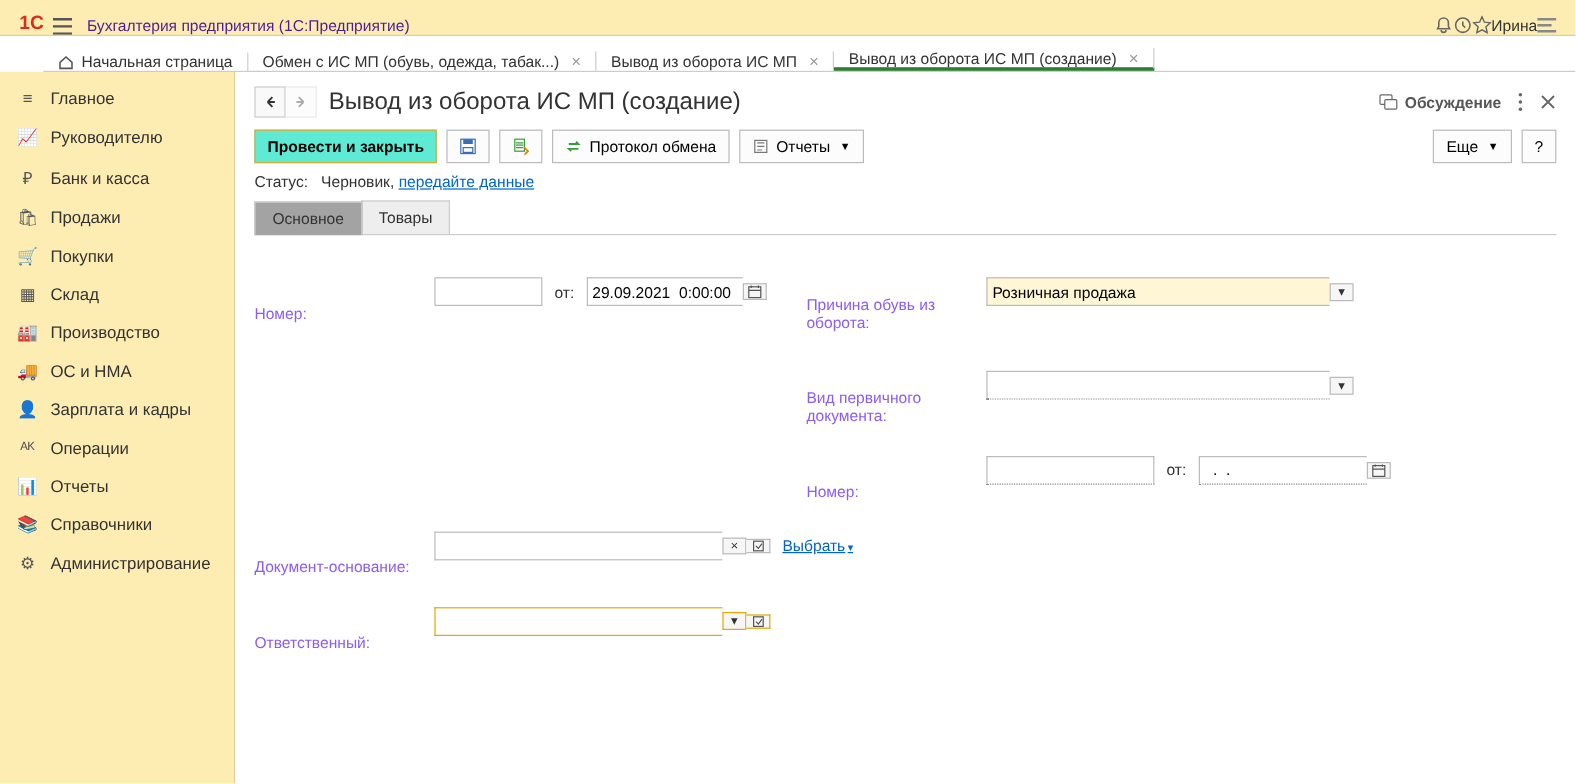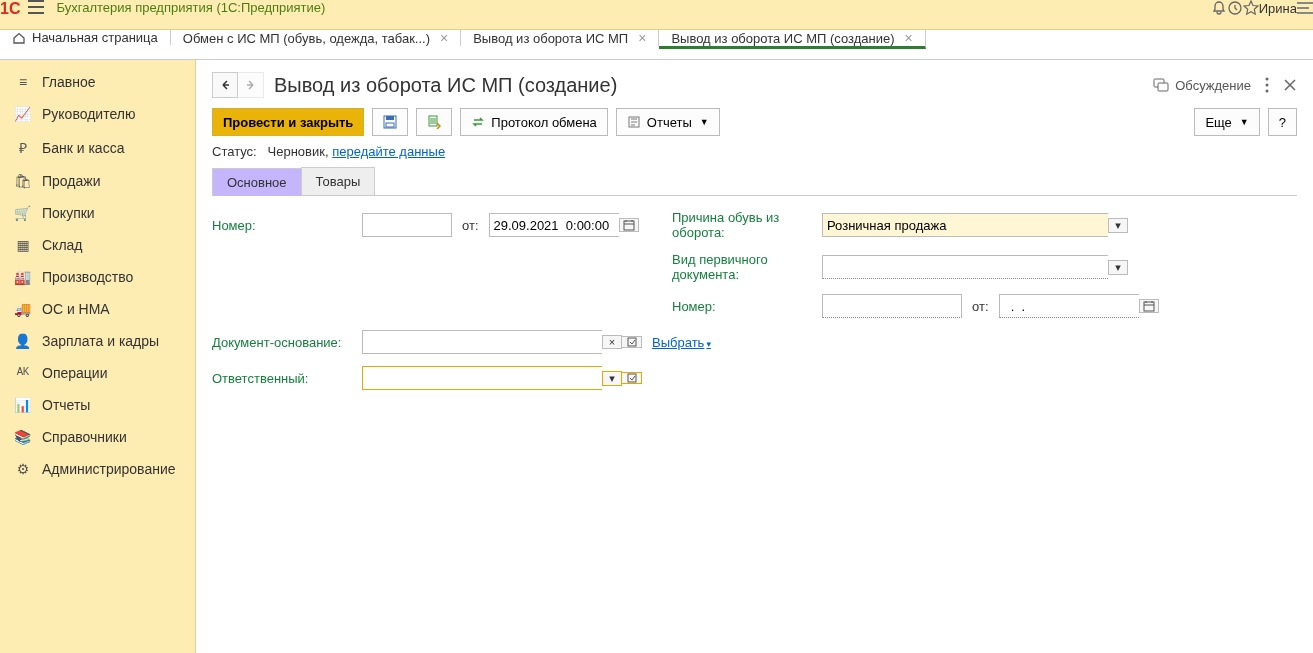--- a/index.html
+++ b/index.html
@@ -1,65 +1,65 @@
 <!DOCTYPE html>
 <html><head>
 <meta charset="utf-8">
 <style>
   * { box-sizing: border-box; margin: 0; padding: 0; font-family: Arial, sans-serif; }
   body { background: #fff; font-size: 13px; color: #333; width: 1313px; height: 653px; overflow: hidden; }
 
   
-  .topbar { background: #fdedb3; height: 30px; display: flex; align-items: flex-start; padding: 0 0; border-bottom: 1px solid #e0d08f; }
+  .topbar { background: #fdedb3; height: 30px; display: flex; align-items: flex-end; padding: 0 16px; border-bottom: 1px solid #e0d08f; }
   .topbar .logo { color: #dd2a1b; font-weight: bold; font-size: 16px; margin-right: 8px; }
   .topbar .menu-icon { margin-right: 12px; cursor: pointer; }
-  .topbar .title { flex: 1; font-size: 13px; color: #4d7c0f; }
+  .topbar .title { flex: 1; font-size: 13px; color: #4c1d95; }
   .topbar .right { display: flex; align-items: center; }
 
   
-  .tabs-row { background: #fff; height: 30px; display: flex; align-items: flex-start; border-bottom: 1px solid #ccc; }
+  .tabs-row { background: #fff; height: 30px; display: flex; align-items: flex-end; border-bottom: 1px solid #ccc; margin-left: 36px; }
   .tab { display: flex; align-items: center; gap: 6px; padding: 0 12px; border-right: 1px solid #ccc; cursor: pointer; font-size: 13px; white-space: nowrap; }
   .tab .close { color: #999; margin-left: 4px; cursor: pointer; font-size: 14px; }
   .tab.active { border-bottom: 3px solid #2e7d32; font-weight: normal; }
 
   .main { display: flex; height: calc(653px - 60px); }
 
   
   .sidebar { width: 196px; background: #fdedb3; border-right: 1px solid #dcd098; padding-top: 6px; }
   .side-item { display: flex; align-items: center; gap: 10px; padding: 8px 14px; cursor: pointer; font-size: 14px; color: #333; }
   .side-item .icn { width: 18px; text-align: center; color: #555; }
 
   
   .content { flex: 1; padding: 12px 16px; background: #fff; overflow: auto; }
   .page-head { display: flex; align-items: center; gap: 10px; margin-bottom: 10px; }
   .nav-arrows { display: flex; }
   .arrow-btn { width: 26px; height: 26px; border: 1px solid #ccc; background: #f9f9f9; display: flex; align-items: center; justify-content: center; cursor: pointer; }
   .arrow-btn + .arrow-btn { border-left: none; }
   .page-title { font-size: 20px; font-weight: normal; flex: 1; }
   .head-right { display:flex; align-items:center; gap:14px; color:#555; }
-  .head-right .ic { cursor:pointer; }
+  .head-right .ic { cursor:pointer;font-weight:bold; }
 
   
   .toolbar { display:flex; align-items:center; gap:8px; margin-bottom:8px; }
   .btn { border:1px solid #bbb; background:#fcfcfc; padding:5px 10px; font-size:13px; cursor:pointer; display:inline-flex; align-items:center; gap:6px; height:28px; }
-  .btn.primary { background:#eab308; border-color:#d0b030; font-weight:bold; }
+  .btn.primary { background:#5eead4; border-color:#d0b030; font-weight:bold; }
   .toolbar .spacer { flex:1; }
 
   
   .status-line { font-size:13px; margin-bottom:8px; }
   .status-line a { color:#0066cc; text-decoration:underline; cursor:pointer; }
 
   
   .subtabs { display:flex; border-bottom:1px solid #ccc; margin-bottom:14px; }
   .subtab { padding:6px 14px; border:1px solid #ccc; border-bottom:none; background:#eee; cursor:pointer; margin-right:-1px; font-size:13px; }
-  .subtab.active { background:#c4b5fd; position:relative; top:1px; }
+  .subtab.active { background:#a3a3a3; position:relative; top:1px; }
 
   
   .form-row { display:flex; align-items:center; margin-bottom:12px; gap:10px; font-size:13px; }
-  .form-row label { width:140px; color:#15803d; }
+  .form-row label { width:140px; color:#8b5cf6;margin-top:36px; }
   .inp { border:1px solid #bbb; background:#fff; height:24px; padding:0 4px; font-size:13px; }
   .inp.small { width:90px; }
   .inp.date { width:130px; }
   .inp.mid { width:240px; }
   .inp.long { width:286px; }
   .combo { display:flex; align-items:center; }
   .combo .inp { border-right:none; }
   .combo .cbtn { width:20px; border:1px solid #bbb; background:#f6f6f6; display:flex; align-items:center; justify-content:center; cursor:pointer; font-size:11px; }
   .combo .cbtn + .cbtn { border-left:none; }
   .highlight .inp, .highlight .cbtn { border-color:#e5a800; }

